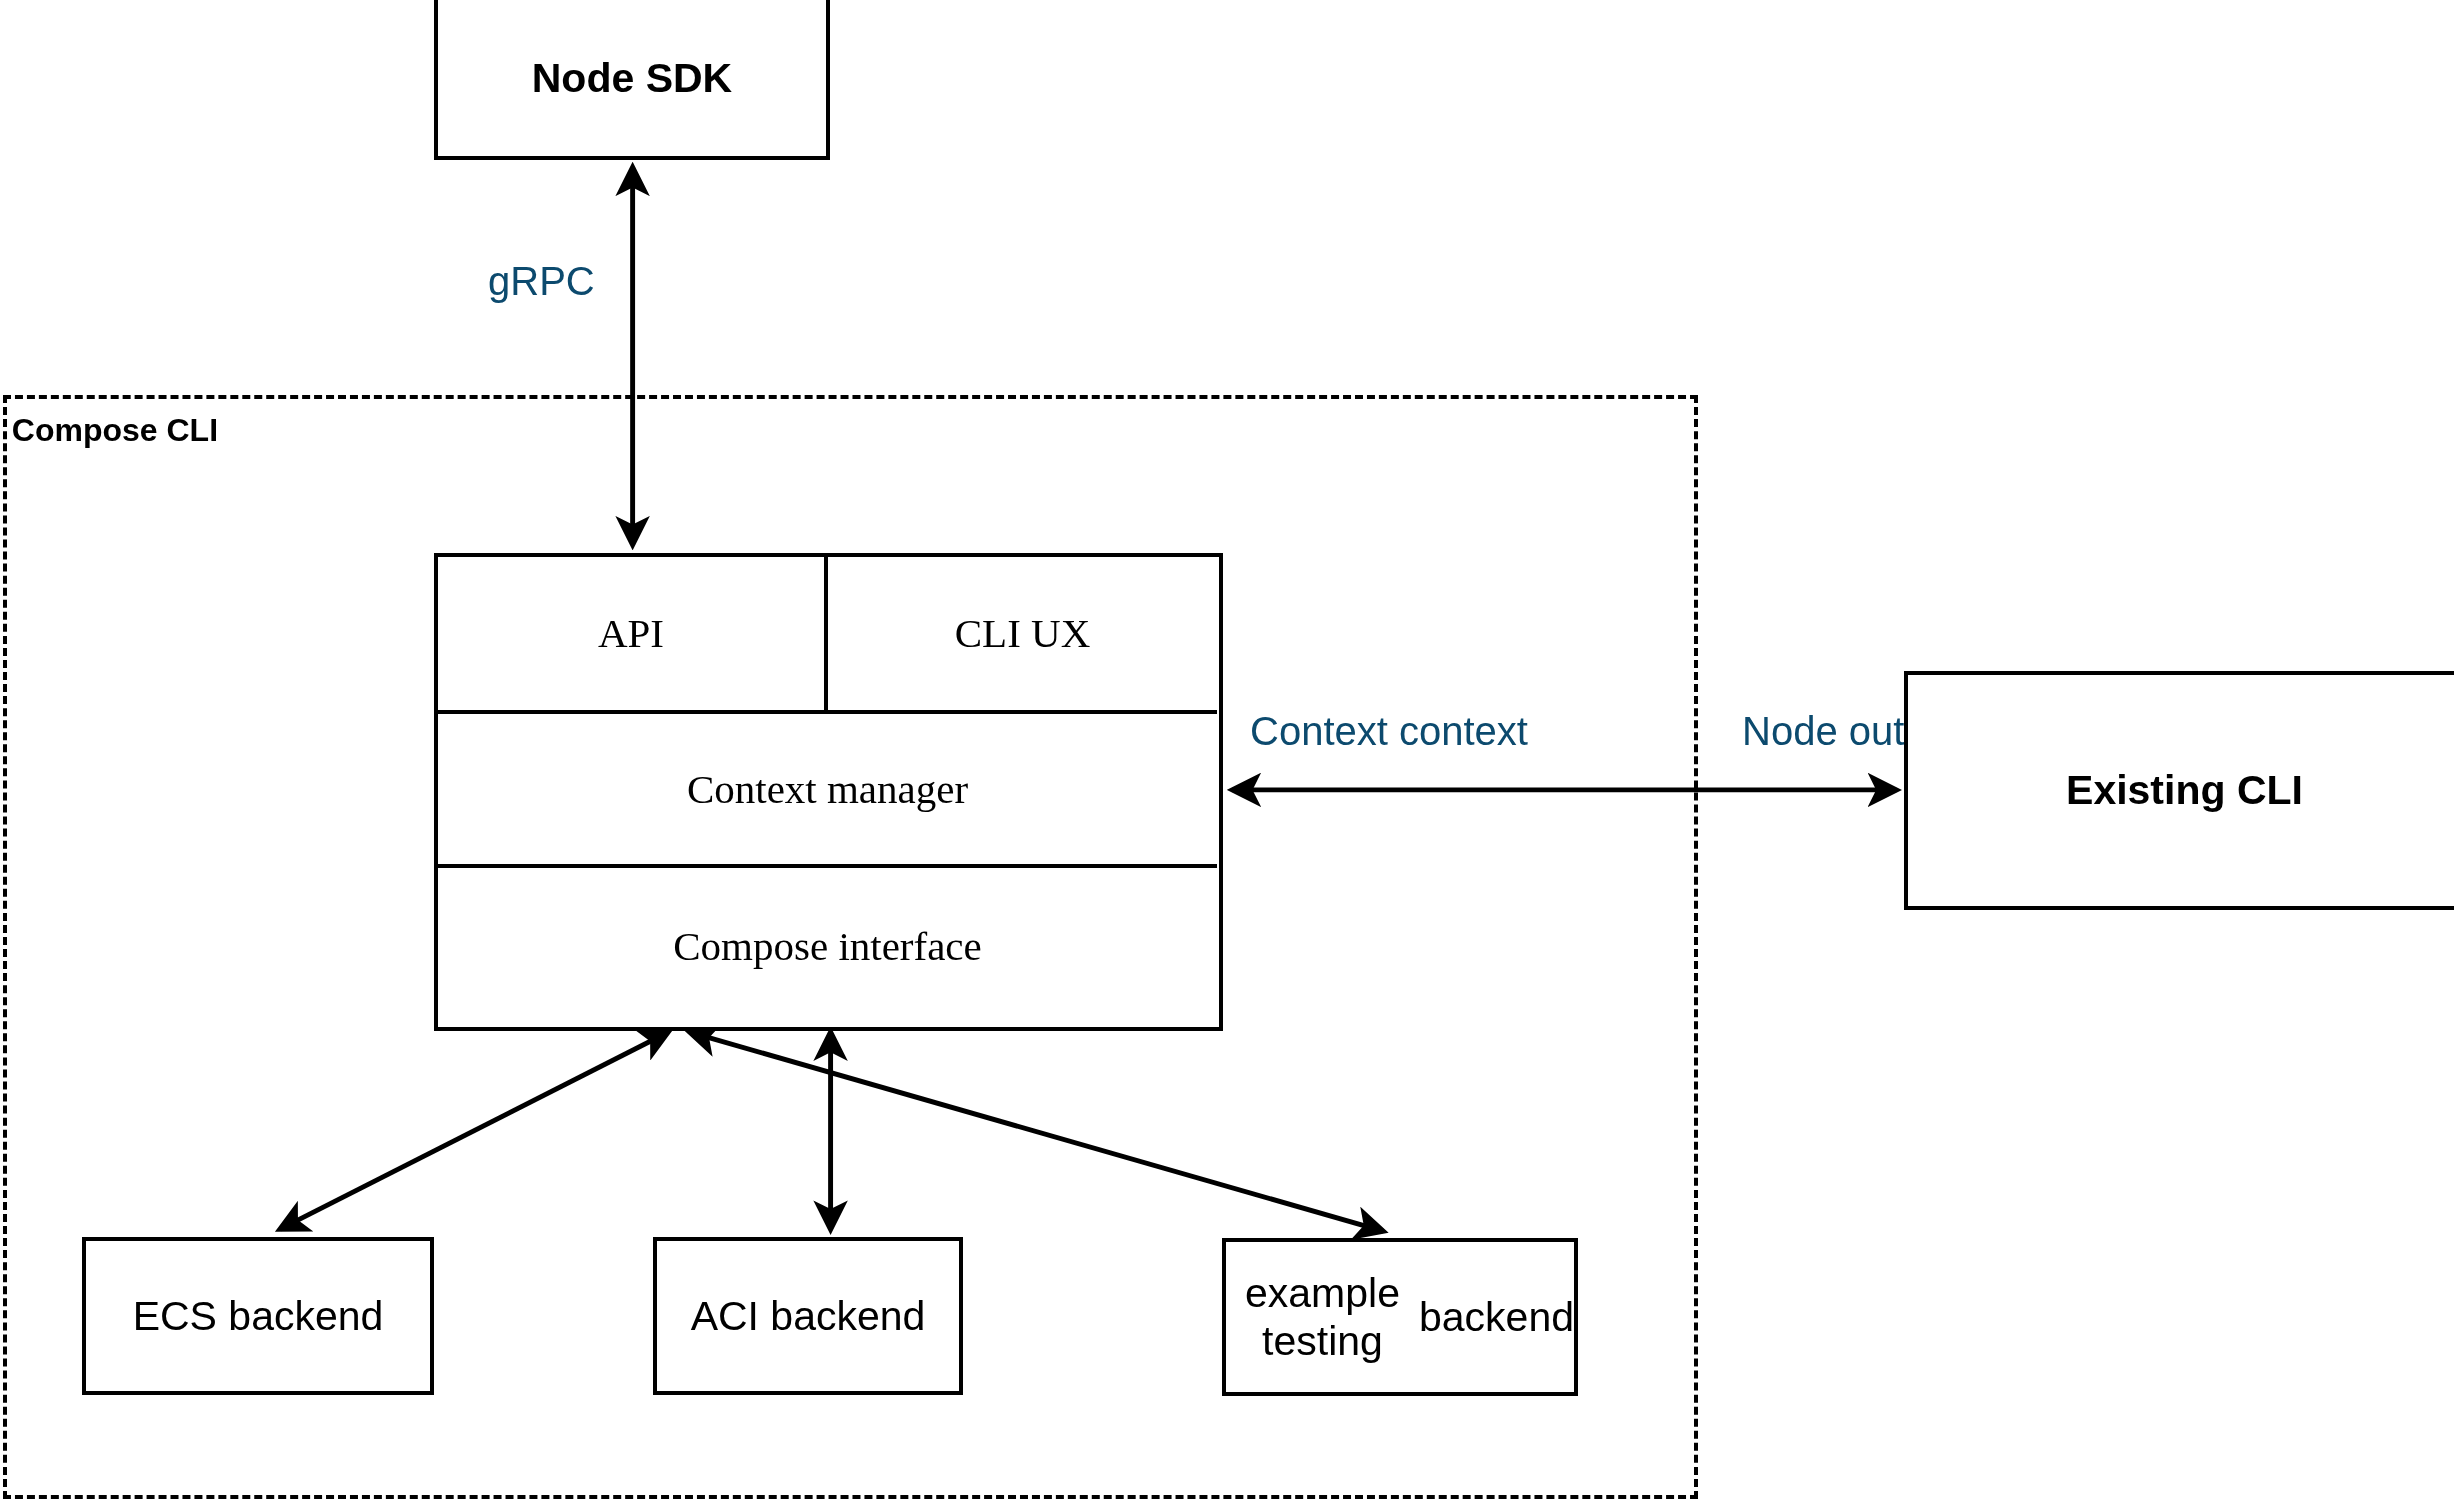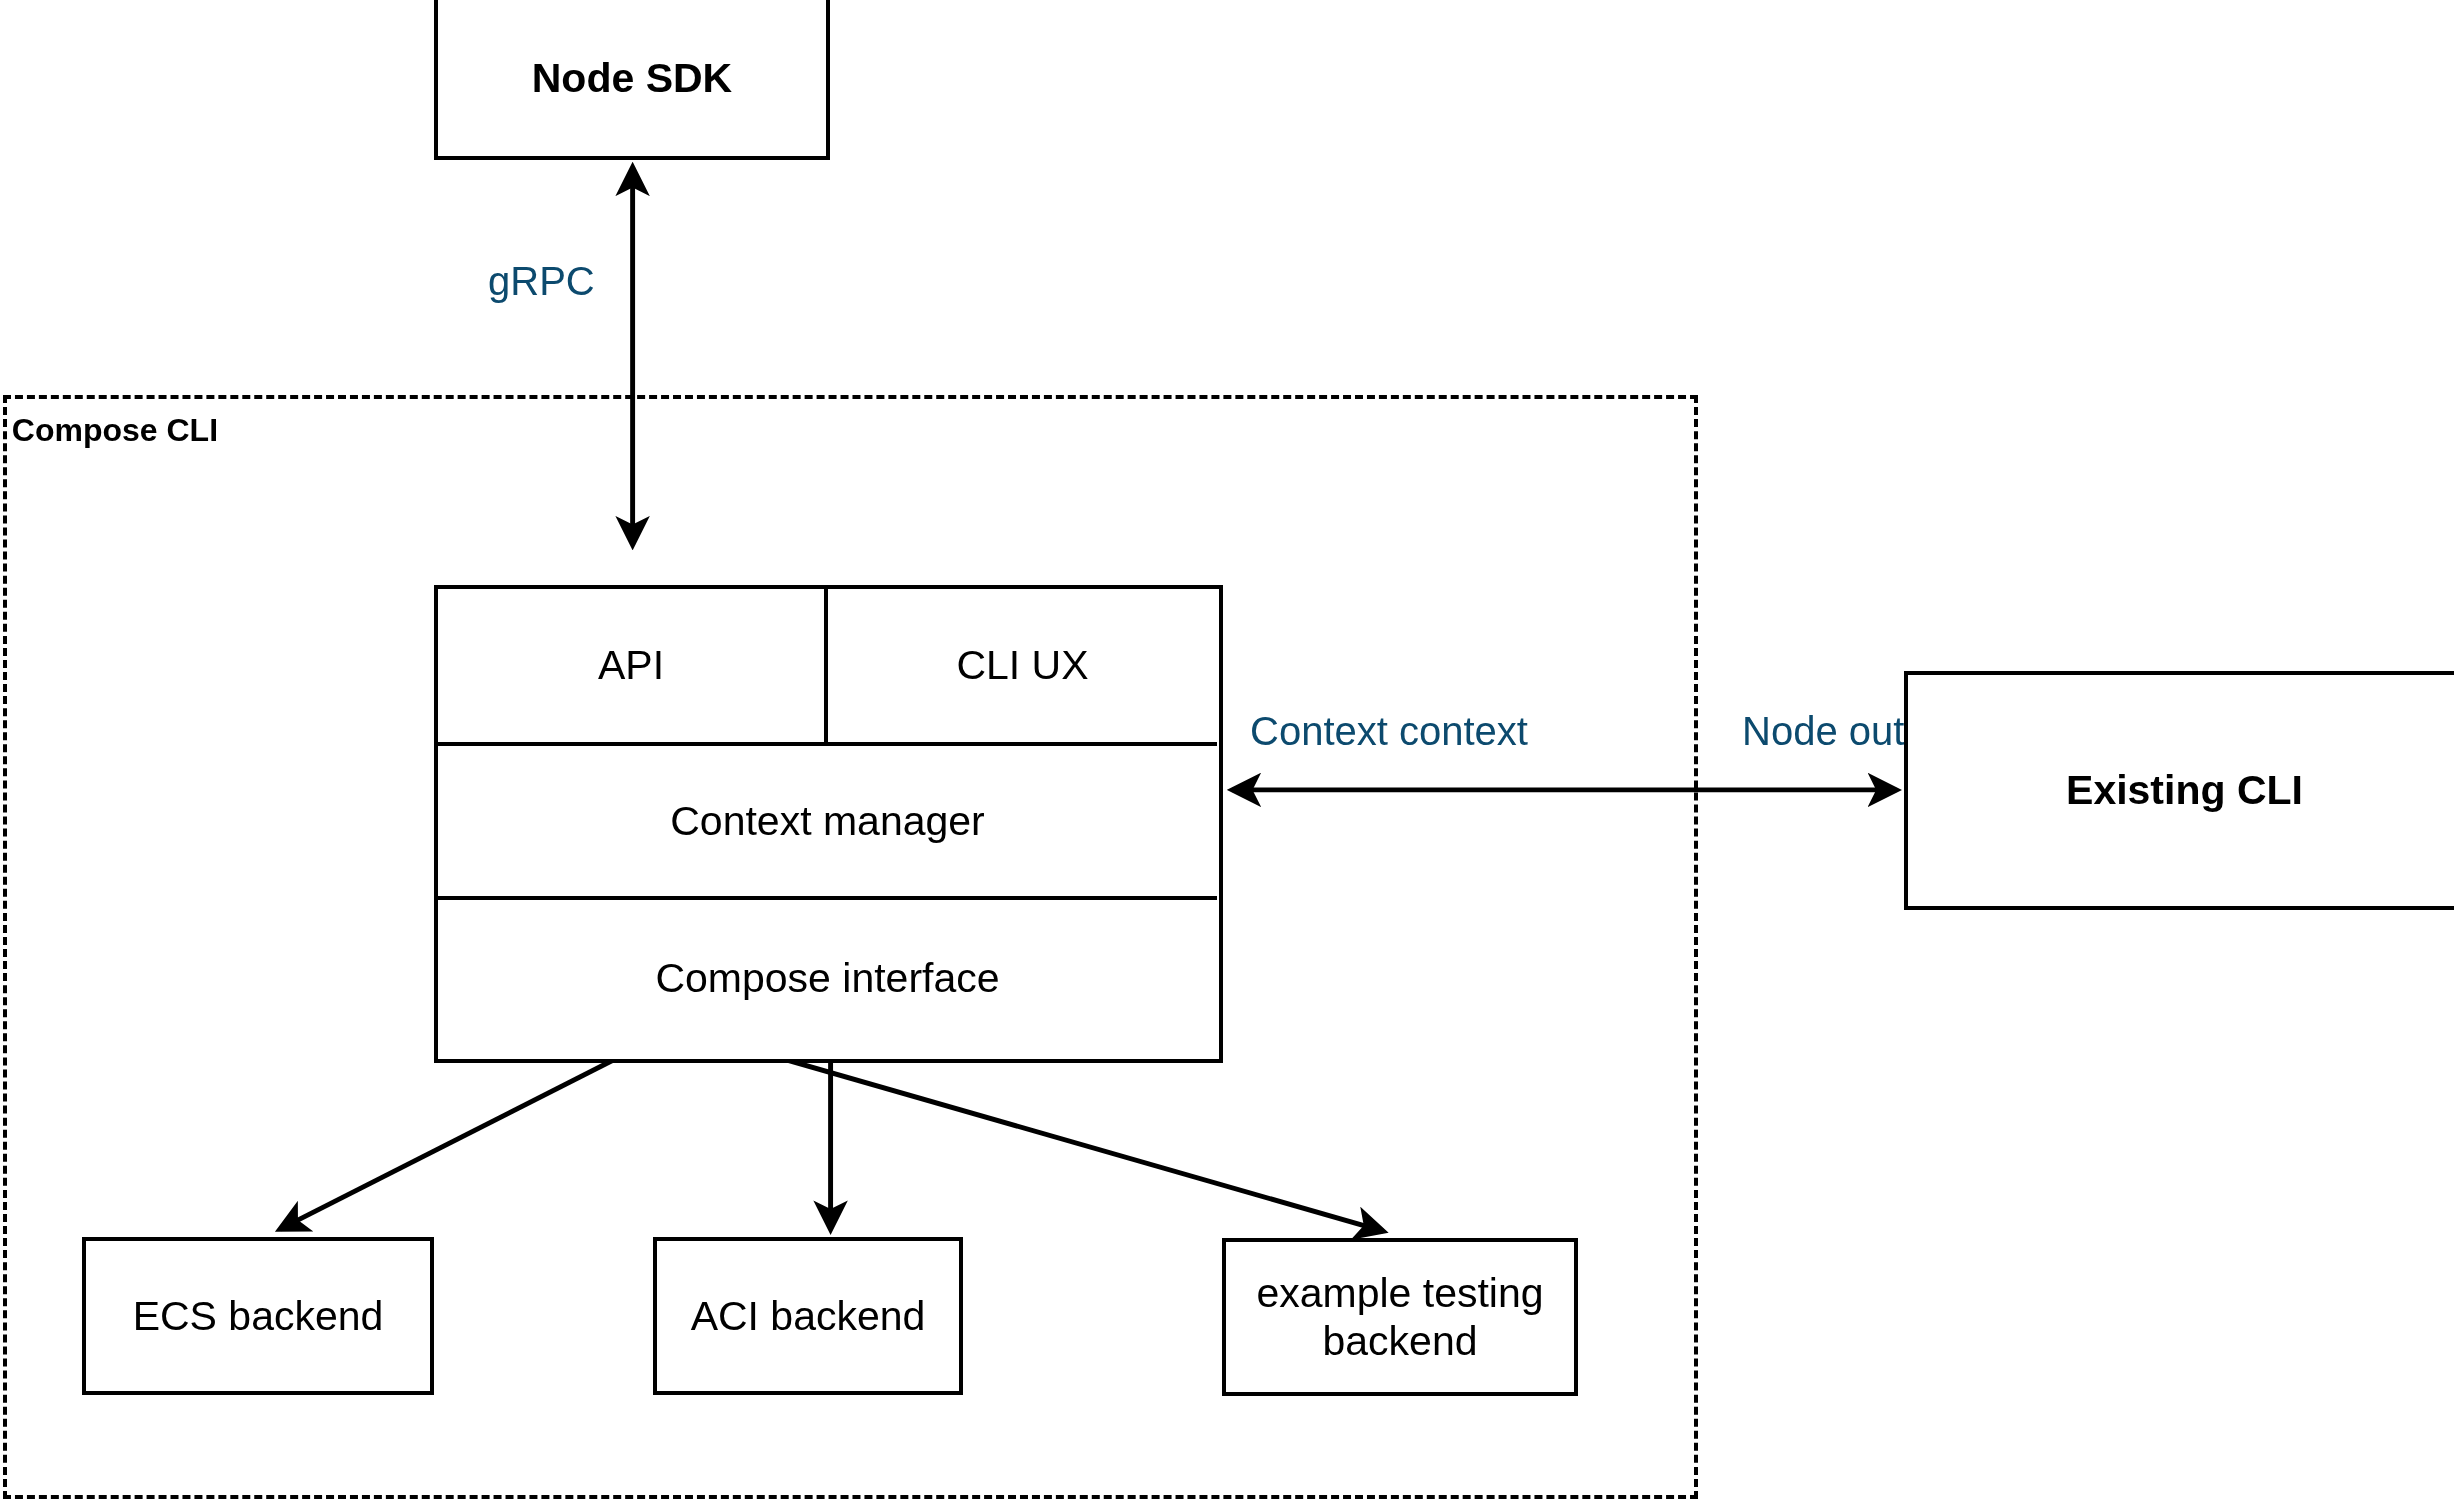--- a/index.html
+++ b/index.html
@@ -96,21 +96,21 @@
 
     <line x1="843" y1="1048" x2="843" y2="1248" stroke="#000000" stroke-width="5" marker-start="url(#arrow-start)" marker-end="url(#arrow-end)"></line>
 
     <line x1="700" y1="1048" x2="1404" y2="1250" stroke="#000000" stroke-width="5" marker-start="url(#arrow-start)" marker-end="url(#arrow-end)"></line>
   </svg>
 
   <div class="box bold" style="left:434px; top:-3.9px; width:396px; height:164px;">
     <span>Node SDK</span>
   </div>
 
-  <div class="box" style="left:434px; top:585px; width:789px; height:478px; display:block; padding:14px;">
+  <div class="box" style="left:434px; top:553px; width:789px; height:478px; display:block; padding:14px;font-family:Liberation Serif, serif;">
     <div class="row" style="left:0px; top:0px; width:390px; height:153px; border-right:4.9px solid #000000; box-sizing:border-box;">
       <span>API</span>
     </div>
     <div class="row" style="left:390px; top:0px; width:389px; height:153px;">
       <span>CLI UX</span>
     </div>
     <div class="row" style="left:0px; top:153px; width:779px; height:158px; border-top:4.9px solid #000000; border-bottom:4.9px solid #000000; box-sizing:border-box;">
       <span>Context manager</span>
     </div>
     <div class="row" style="left:0px; top:310px; width:779px; height:158px;">
@@ -123,21 +123,21 @@
   </div>
 
   <div class="box" style="left:82px; top:1237px; width:352px; height:158px;">
     <span>ECS backend</span>
   </div>
 
   <div class="box" style="left:653px; top:1237px; width:310px; height:158px;">
     <span>ACI backend</span>
   </div>
 
-  <div class="box" style="left:1222px; top:1238px; width:356px; height:158px; flex-direction:column;">
+  <div class="box" style="left:1222px; top:1238px; width:356px; height:158px; ">
     <span>example testing</span>
     <span>backend</span>
   </div>
 
   <div class="edge-label" style="left:488px; top:261px;">gRPC</div>
 
   <div class="edge-label" style="left:1250px; top:711px;">Context context</div>
 
   <div class="edge-label" style="left:1742px; top:711px;">Node out</div>
 

